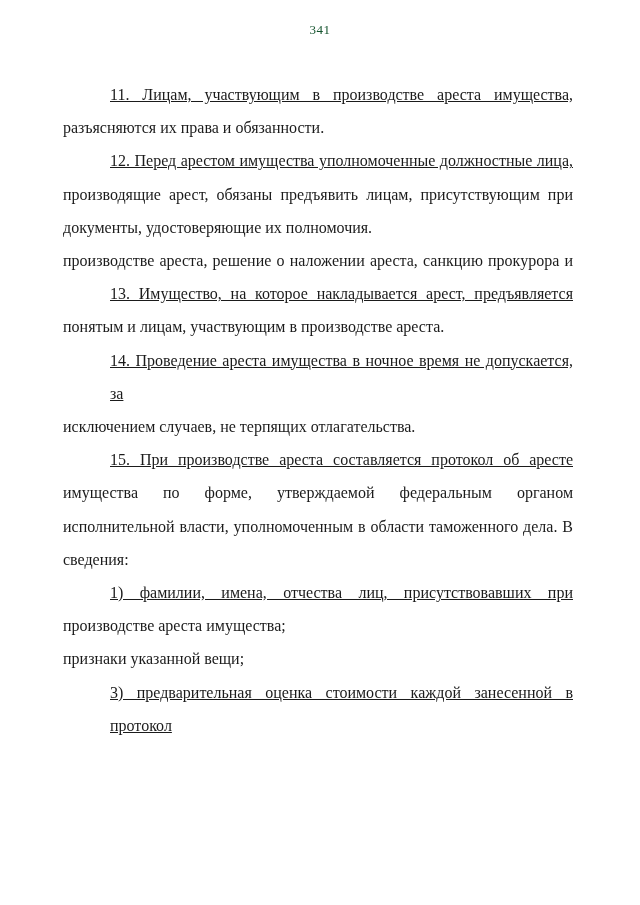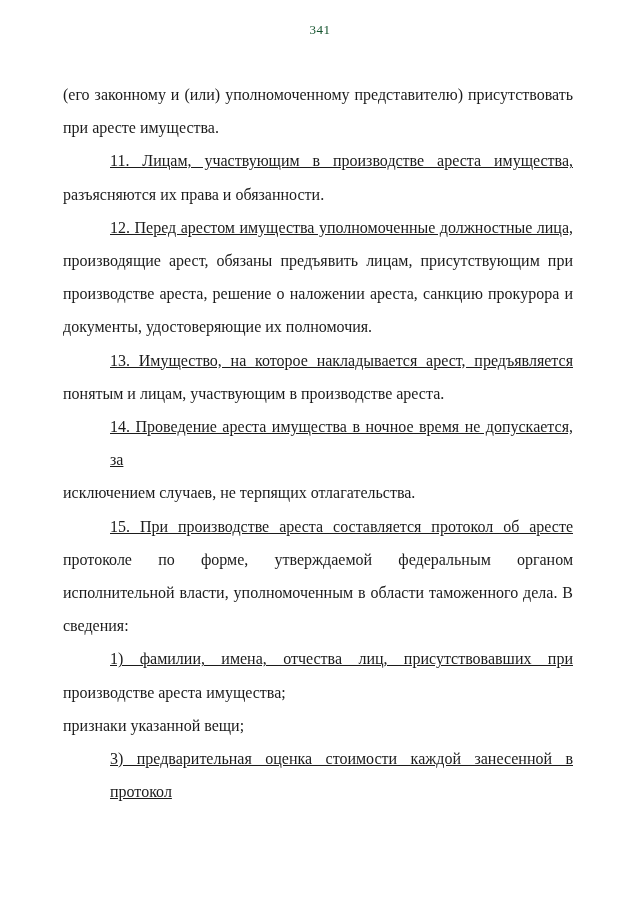--- a/index.html
+++ b/index.html
@@ -53,50 +53,46 @@
 </style>
 </head>
 <body>
 
 <div class="page">
 
   <div class="page-number">341</div>
 
   <div class="content">
 
-    <div class="para">
-      <div class="line">(его законному и (или) уполномоченному представителю) присутствовать</div>
-      <div class="line para-last">при аресте имущества.</div>
-    </div>
 
     <div class="para">
       <div class="line first-indent">11. Лицам, участвующим в производстве ареста имущества,</div>
       <div class="line para-last">разъясняются их права и обязанности.</div>
     </div>
 
     <div class="para">
       <div class="line first-indent">12. Перед арестом имущества уполномоченные должностные лица,</div>
       <div class="line">производящие арест, обязаны предъявить лицам, присутствующим при</div>
+      <div class="line para-last">документы, удостоверяющие их полномочия.</div>
       <div class="line">производстве ареста, решение о наложении ареста, санкцию прокурора и</div>
-      <div class="line para-last">документы, удостоверяющие их полномочия.</div>
     </div>
 
     <div class="para">
       <div class="line first-indent">13. Имущество, на которое накладывается арест, предъявляется</div>
       <div class="line para-last">понятым и лицам, участвующим в производстве ареста.</div>
     </div>
 
     <div class="para">
       <div class="line first-indent">14. Проведение ареста имущества в ночное время не допускается, за</div>
       <div class="line para-last">исключением случаев, не терпящих отлагательства.</div>
     </div>
 
     <div class="para">
       <div class="line first-indent">15. При производстве ареста составляется протокол об аресте</div>
-      <div class="line">протоколе по форме, утверждаемой федеральным органом</div>
+      <div class="line">имущества по форме, утверждаемой федеральным органом</div>
       <div class="line">исполнительной власти, уполномоченным в области таможенного дела. В</div>
       <div class="line para-last">сведения:</div>
     </div>
 
     <div class="para">
       <div class="line first-indent">1) фамилии, имена, отчества лиц, присутствовавших при</div>
       <div class="line para-last">производстве ареста имущества;</div>
     </div>
 
     <div class="para">

